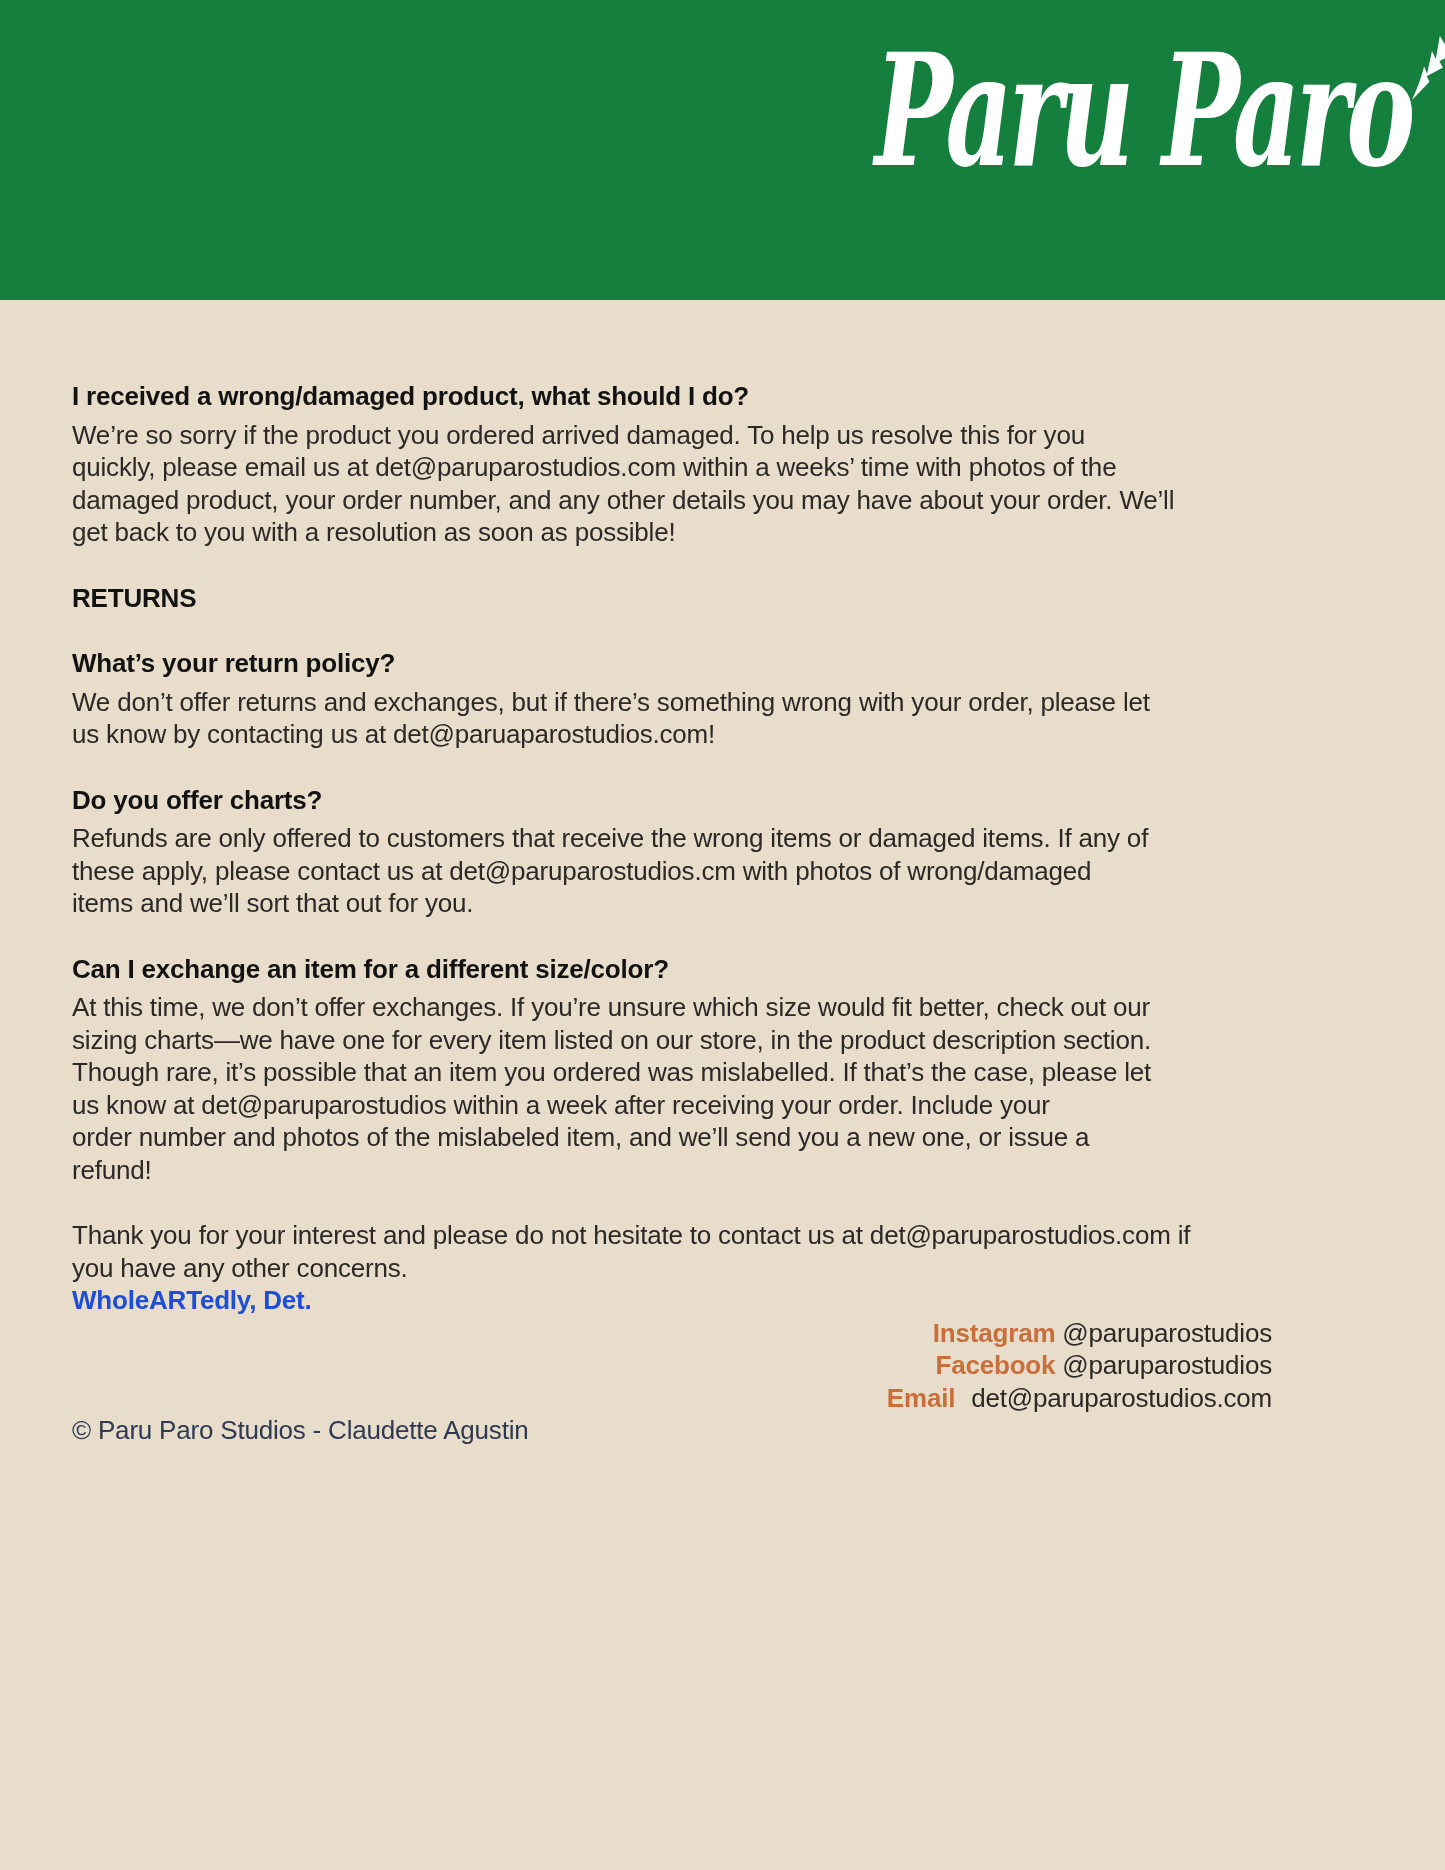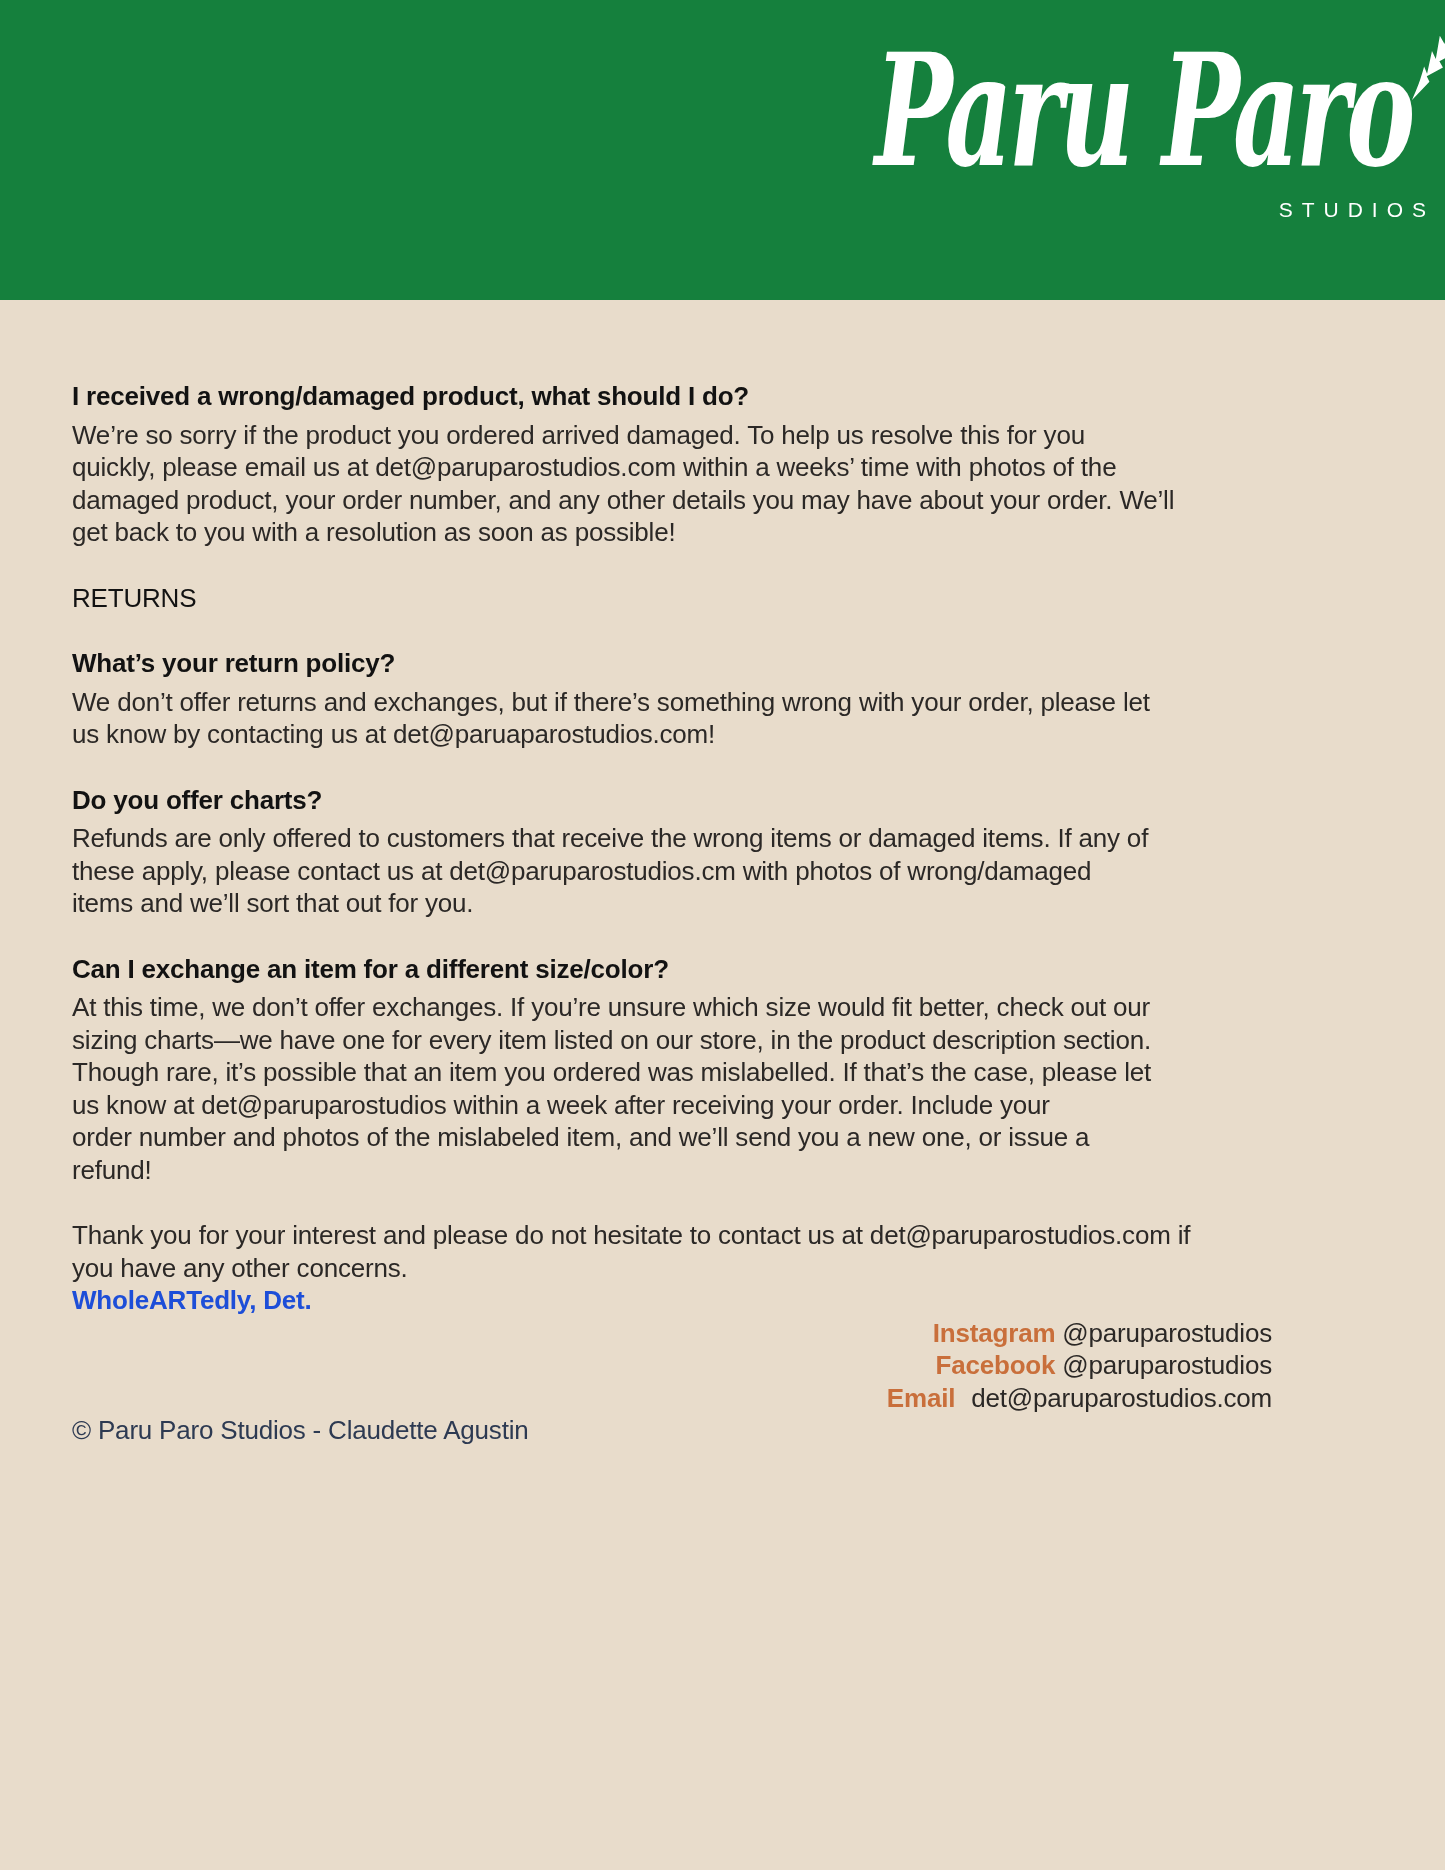--- a/index.html
+++ b/index.html
@@ -82,21 +82,21 @@
     color: #121212;
   }
   .answer, .closing {
     margin: 0;
     white-space: pre-line;
   }
   .standalone-heading {
     margin: 5px 0 33px 0;
     font-size: 26px;
     line-height: 32.5px;
-    font-weight: 400;
+    font-weight: 700;
     color: #121212;
   }
 
   
   .signoff {
     margin: 0;
     font-size: 26px;
     line-height: 32.5px;
     font-weight: 700;
     color: #1d4ed8;
@@ -119,21 +119,20 @@
 <div class="page">
 
   <header class="masthead">
     <div class="logo">
       <div class="wordmark-row">
         <span class="wordmark">Paru Paro</span>
         <svg class="feather" width="38" height="112" viewBox="0 0 34 104" aria-hidden="true">
           <path d="M17 104 C15 92 13 84 9 72 L15 76 L7 56 L14 60 L5 40 L13 44 L6 26 L13 29 L9 12 L19 0 L24 10 L20 24 L26 28 L19 42 L25 46 L18 60 L24 63 L16 78 L21 81 Z" fill="#FFFFFF"></path>
         </svg>
       </div>
-      <div class="studios">STUDIOS</div>
     </div>
   </header>
 
   <main class="content">
 
     <section class="block">
       <h3 class="question">I received a wrong/damaged product, what should I do?</h3>
       <p class="answer">We’re so sorry if the product you ordered arrived damaged. To help us resolve this for you
 quickly, please email us at det@paruparostudios.com within a weeks’ time with photos of the
 damaged product, your order number, and any other details you may have about your order. We’ll

